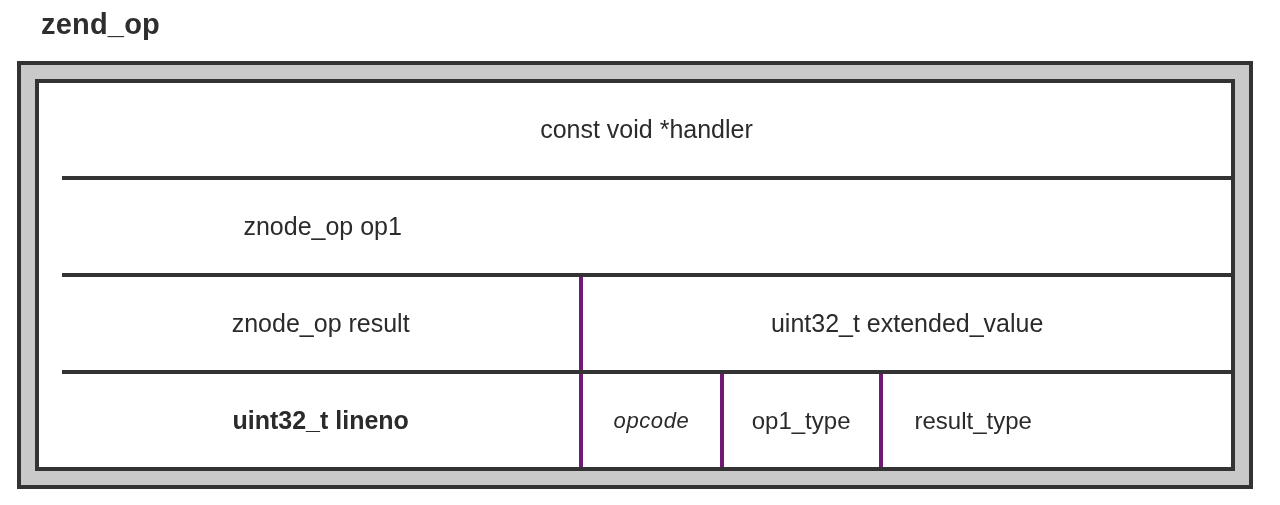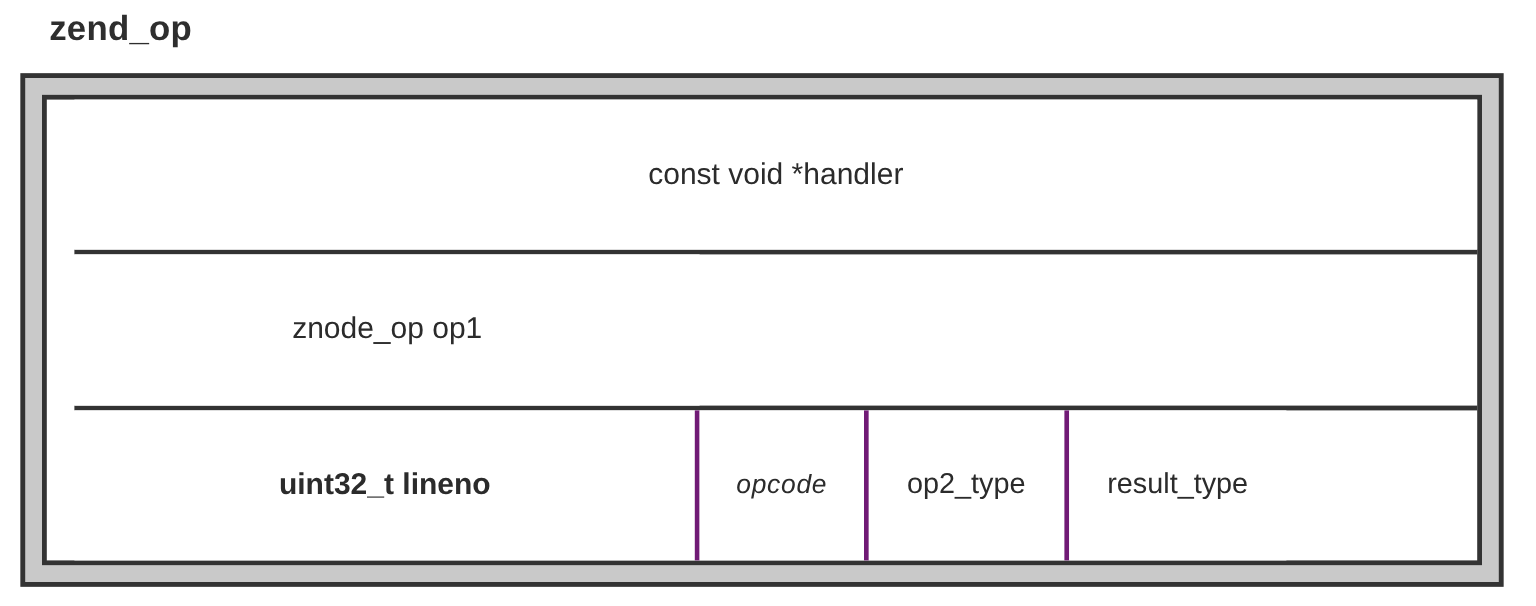--- a/index.html
+++ b/index.html
@@ -119,24 +119,28 @@
     <div class="struct-table">
 
       <div class="srow">
         <div class="scell w-full">const void *handler</div>
       </div>
 
       <div class="srow">
         <div class="scell w-left">znode_op op1</div>
       </div>
 
+      <div class="srow">
+        <div class="scell w-left">znode_op result</div>
+        <div class="scell w-right">uint32_t extended_value</div>
+      </div>
 
       <div class="srow">
         <div class="scell w-lineno">uint32_t lineno</div>
         <div class="scell w-opcode small-mono">opcode</div>
-        <div class="scell w-op2type tight">op2_type</div>
+        <div class="scell w-op1type tight">op1_type</div>
         <div class="scell w-resulttype tight">result_type</div>
       </div>
 
     </div>
   </div>
 
 </div>
 
 </body></html>

